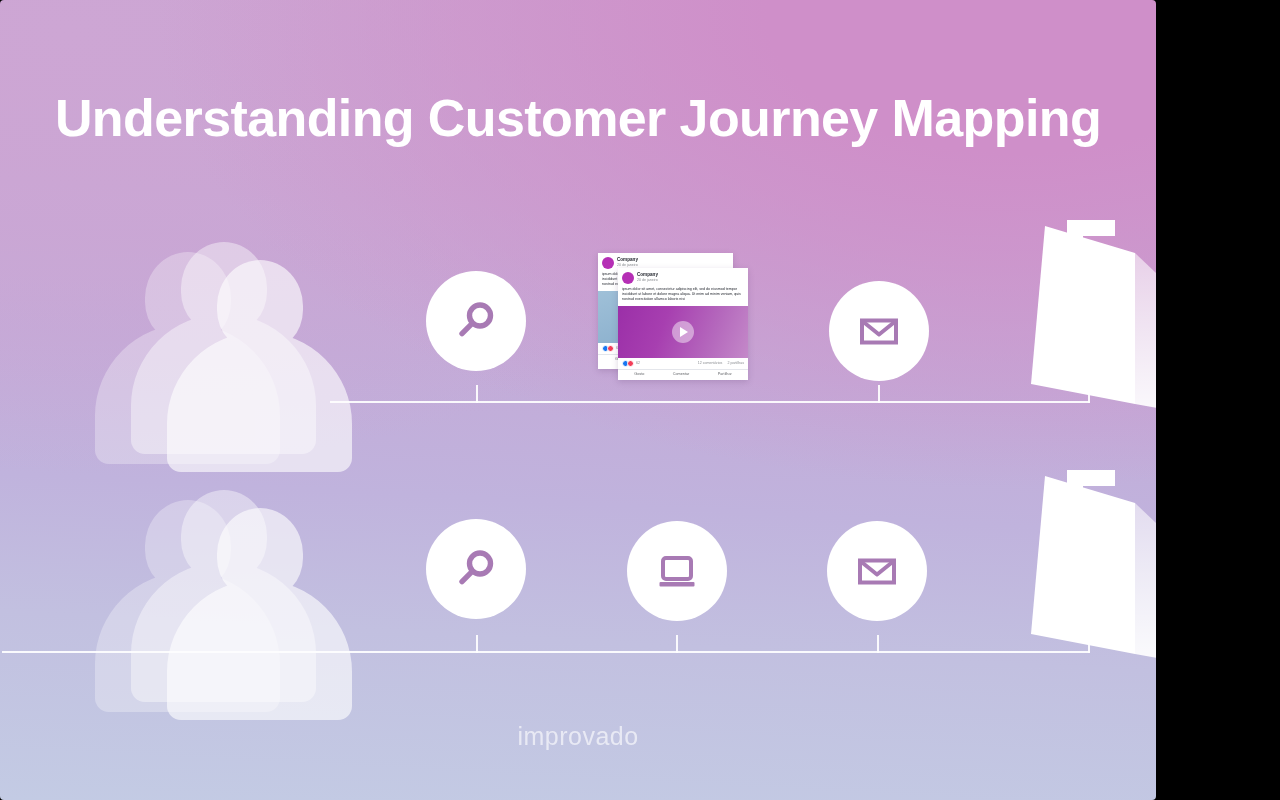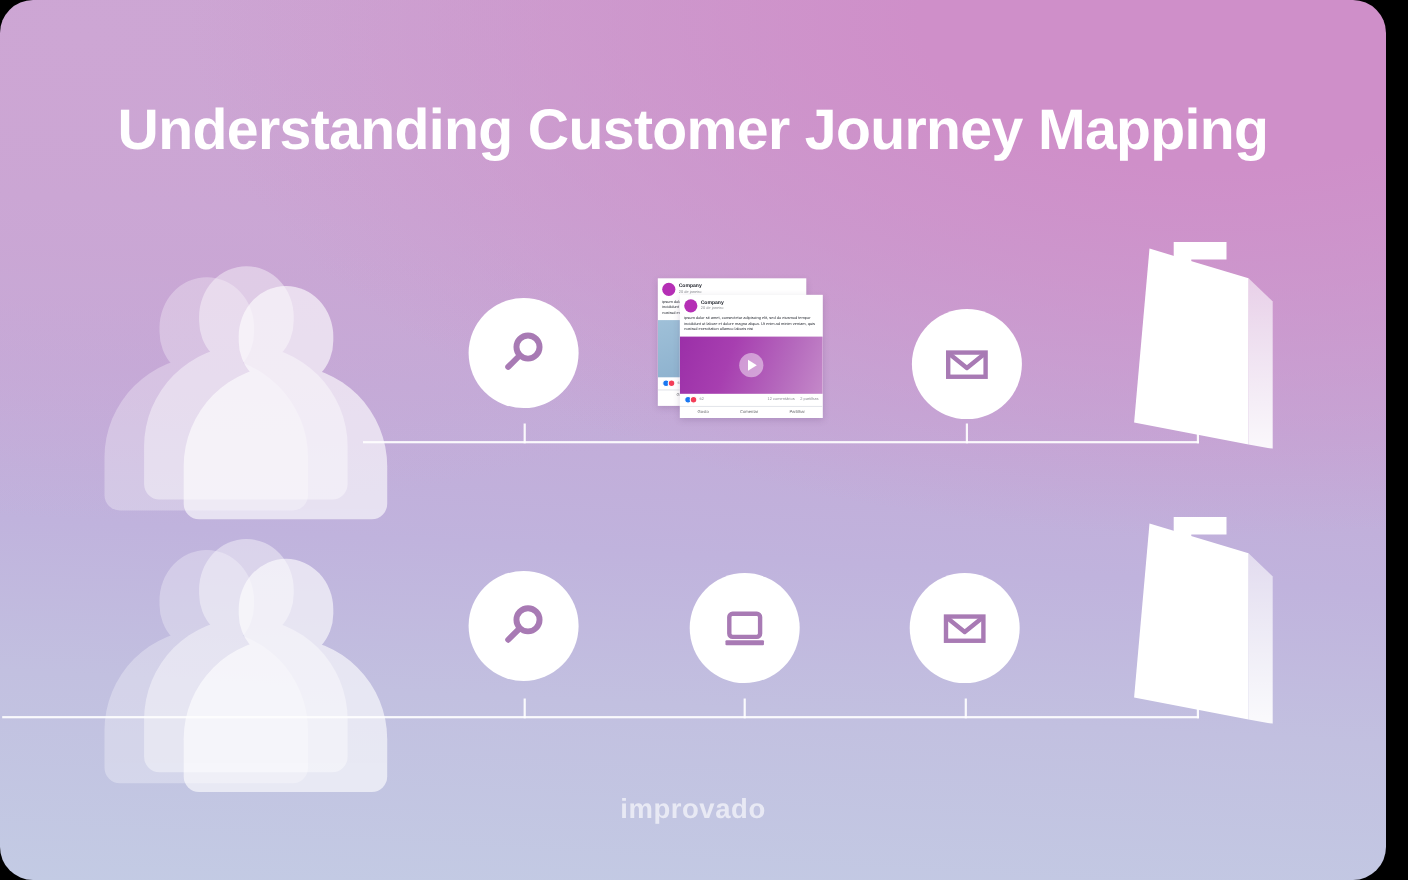--- a/index.html
+++ b/index.html
@@ -1,21 +1,21 @@
 <!DOCTYPE html>
 <html><head>
 <meta charset="utf-8">
 <style>
   html,body{margin:0;padding:0;background:#000;}
   body{width:1280px;height:800px;overflow:hidden;font-family:"Liberation Sans",sans-serif;}
 
   .stage{
     position:relative;
-    width:1260px;height:800px;
-    border-radius:30px;
+    width:1156px;height:800px;
+    border-radius:4px;
     overflow:hidden;
     background:
       radial-gradient(120% 95% at 88% 2%,  #cf8fc9 0%, #cf8fc9 18%, rgba(207,143,201,0) 62%),
       radial-gradient(130% 100% at 6% 4%,  #cda6d4 0%, rgba(205,166,212,0) 55%),
       linear-gradient(183deg,#cba3d0 0%, #c7a6d4 28%, #c3abd8 46%, #c0b3dd 62%, #c2c0e0 78%, #c3cbe4 100%);
   }
 
   
   .title{
     position:absolute;left:0;right:0;top:90px;
@@ -107,21 +107,21 @@
   .rb-love{background:#f33e58;margin-left:-2px;}
   .c-stats-right{display:flex;gap:5px;}
   .c-actions{display:flex;justify-content:space-around;padding:2px 2px 3px 2px;
              font-size:3.8px;color:#65676b;}
   .act{display:flex;align-items:center;gap:1.5px;}
 
   
   .brand{
     position:absolute;left:0;right:0;top:722px;text-align:center;
     color:rgba(255,255,255,.62);
-    font-size:25px;letter-spacing:.5px;font-weight:700;
+    font-size:25px;letter-spacing:.5px;font-weight:400;
   }
 </style>
 </head>
 <body>
 
 <div class="stage">
 
   <div class="title">Understanding Customer Journey Mapping</div>
 
   <div class="timeline tl-a"></div>

